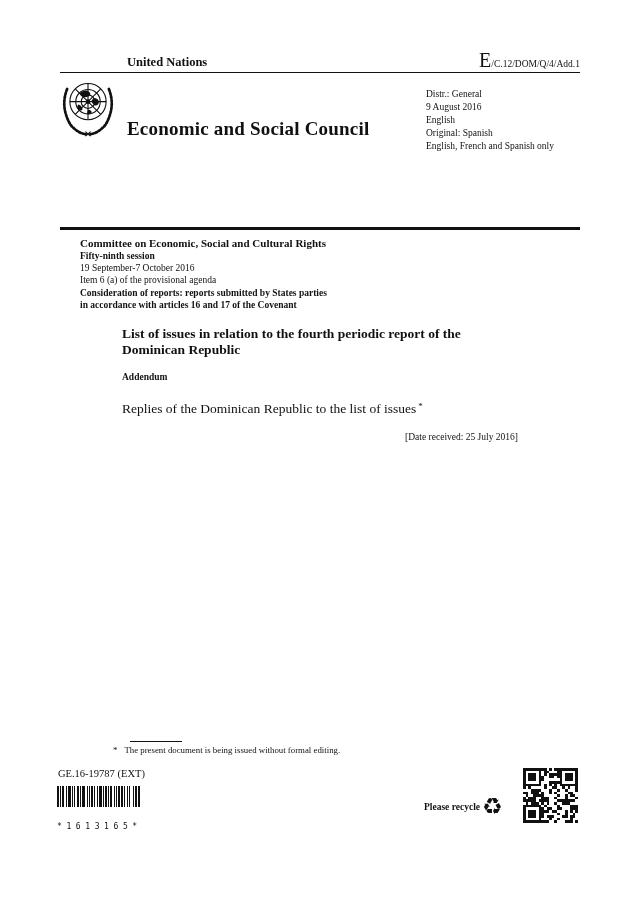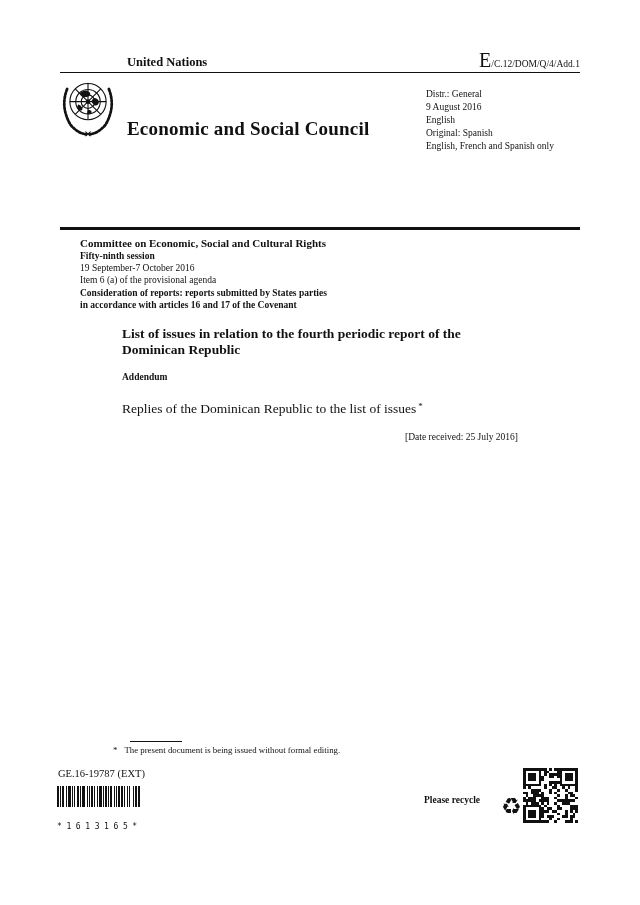--- a/index.html
+++ b/index.html
@@ -46,21 +46,21 @@
   .footnote .marker { margin-right:7px; }
 
   
   .ge { left:58px; top:768px; font-size:10.5px; }
   .barcode { left:57px; top:786px; width:93px; }
   .barcode-bars { display:flex; align-items:stretch; height:21px; overflow:hidden; }
   .barcode-text {
     font-family:"DejaVu Sans Mono",monospace; font-size:8px;
     letter-spacing:4.6px; margin-top:15px; white-space:nowrap;
   }
-  .recycle { left:424px; top:795px; display:flex; gap:21px; }
+  .recycle { left:424px; top:795px; display:flex; align-items:center; gap:2px; }
   .recycle-label { font-size:9.5px; font-weight:bold; }
   .recycle-glyph { font-family:"DejaVu Sans",sans-serif; font-size:23px; font-weight:normal; line-height:1; }
   .qr { left:523px; top:768px; width:55px; height:55px; }
   .qr svg { width:100%; height:100%; shape-rendering:crispEdges; }
 </style>
 </head>
 <body>
 
 <div class="page">
 

